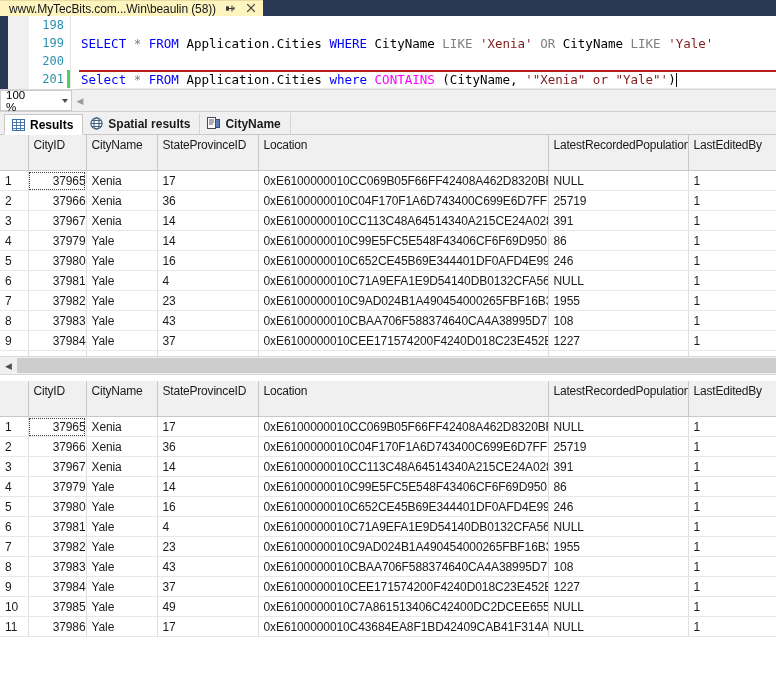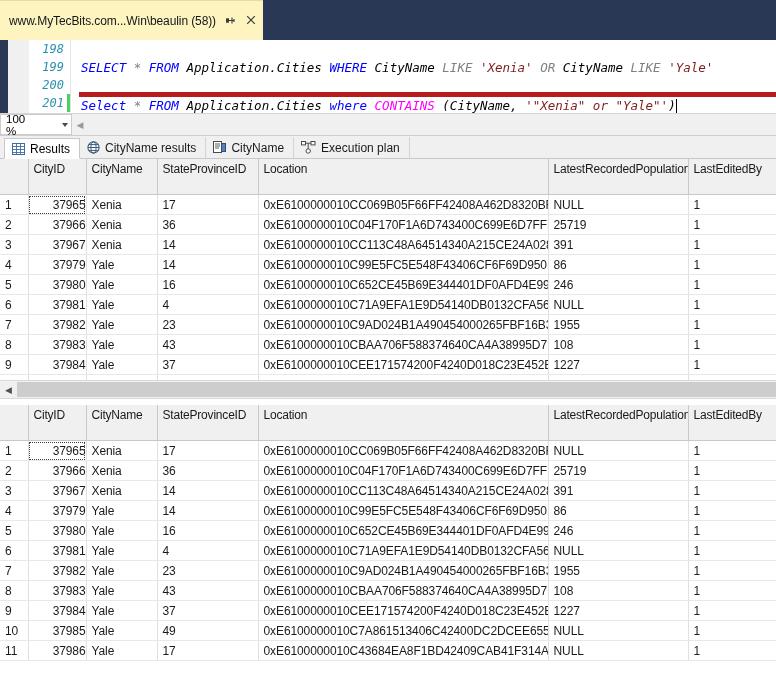--- a/index.html
+++ b/index.html
@@ -17,21 +17,21 @@
   .app {
     width: 776px; height: 679px;
     position: relative;
     background: #ffffff;
     display: flex;
     flex-direction: column;
   }
 
   
   .tabstrip {
-    height: 40px;
+    height: 16px;
     background: #293955;
     display: flex;
     align-items: stretch;
     flex: 0 0 auto;
   }
   .tab {
     background: #fdf4bf;
     border-top: 1px solid #e8dca0;
     display: flex;
     align-items: center;
@@ -72,21 +72,20 @@
     background: #f0f0f0;
     border-right: 1px solid #ffffff;
     flex: 0 0 21px;
     position: relative;
   }
   .code-area {
     flex: 1 1 auto;
     position: relative;
     background: #ffffff;
     overflow: hidden;
-    font-style: italic;
   }
   .code-line {
     height: 18px;
     display: flex;
     align-items: center;
     white-space: pre;
     font-family: "DejaVu Sans Mono", "Liberation Mono", monospace;
     font-size: 12.5px;
   }
   .lineno {
@@ -106,21 +105,21 @@
   }
   .changebar.saved { background: #4ad162; }
   .gutter-gap {
     width: 10px;
     flex: 0 0 10px;
     border-left: 1px solid #e4e4e4;
     height: 18px;
   }
   .code-text { flex: 1 1 auto; }
   .code-line.current .code-text {
-    border-top: 5px solid #b91c1c;
+    border-top: 2px solid #b91c1c;
     border-bottom: 1px solid #e8e8f2;
     height: 16px;
     display: flex;
     align-items: center;
     margin-left: -2px;
     padding-left: 2px;
   }
   .kw    { color: #0000ff; }
   .kwg   { color: #808080; }
   .fn    { color: #ff00ff; }
@@ -172,20 +171,21 @@
 
   
   .restabs {
     height: 22px;
     flex: 0 0 auto;
     display: flex;
     align-items: flex-end;
     background: #f0f0f0;
     border-bottom: 1px solid #c8c8c8;
     padding-left: 4px;
+    font-weight: bold;
   }
   .restab {
     display: flex;
     align-items: center;
     gap: 5px;
     height: 21px;
     padding: 0 9px 0 7px;
     font-size: 12px;
     color: #1a1a1a;
     border-right: 1px solid #d4d4d4;
@@ -360,43 +360,31 @@
         <span>Results</span>
       </div>
       <div class="restab">
         <span>
           <svg width="13" height="13" viewBox="0 0 13 13">
             <circle cx="6.5" cy="6.5" r="5.6" fill="#fff" stroke="#3c5a7a" stroke-width="1.1"></circle>
             <ellipse cx="6.5" cy="6.5" rx="2.6" ry="5.6" fill="none" stroke="#3c5a7a" stroke-width="1"></ellipse>
             <path d="M1 6.5H12M1.9 3.6H11.1M1.9 9.4H11.1" stroke="#3c5a7a" stroke-width="1"></path>
           </svg>
         </span>
-        <span>CityName results</span>
+        <span>Spatial results</span>
       </div>
       <div class="restab">
         <span>
           <svg width="13" height="13" viewBox="0 0 13 13">
             <rect x="0.5" y="0.5" width="8" height="11" fill="#fff" stroke="#4a4a4a"></rect>
             <path d="M2 3H7M2 5H7M2 7H6" stroke="#4a4a4a" stroke-width="0.9"></path>
             <rect x="8.5" y="2.5" width="4" height="8" fill="#5a7fb5" stroke="#2f4d78"></rect>
           </svg>
         </span>
         <span>CityName</span>
-      </div>
-      <div class="restab">
-        <span>
-          <svg width="15" height="13" viewBox="0 0 15 13">
-            <rect x="0.5" y="0.5" width="4" height="3.4" fill="#fff" stroke="#4a4a4a"></rect>
-            <rect x="10" y="0.5" width="4" height="3.4" fill="#fff" stroke="#4a4a4a"></rect>
-            <path d="M4.5 2.2H10" stroke="#4a4a4a"></path>
-            <path d="M7.2 2.2V8" stroke="#4a4a4a"></path>
-            <circle cx="7.2" cy="10" r="2.2" fill="#fff" stroke="#4a4a4a"></circle>
-          </svg>
-        </span>
-        <span>Execution plan</span>
       </div>
     </div>
 
   <div class="grids">
 
     <div class="gridpane top">
       <table class="grid" id="grid-top">
         <colgroup>
           <col class="col-rownum">
             <col class="col-cityid">

